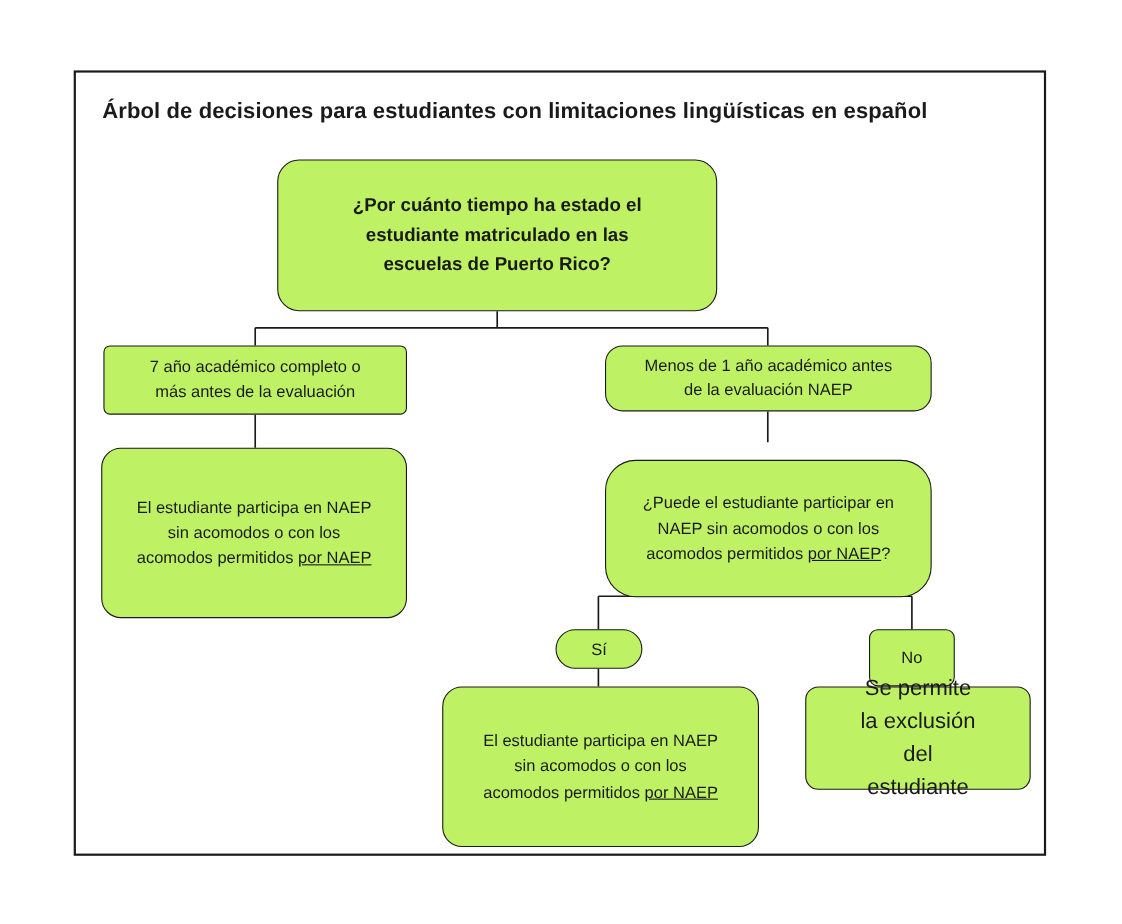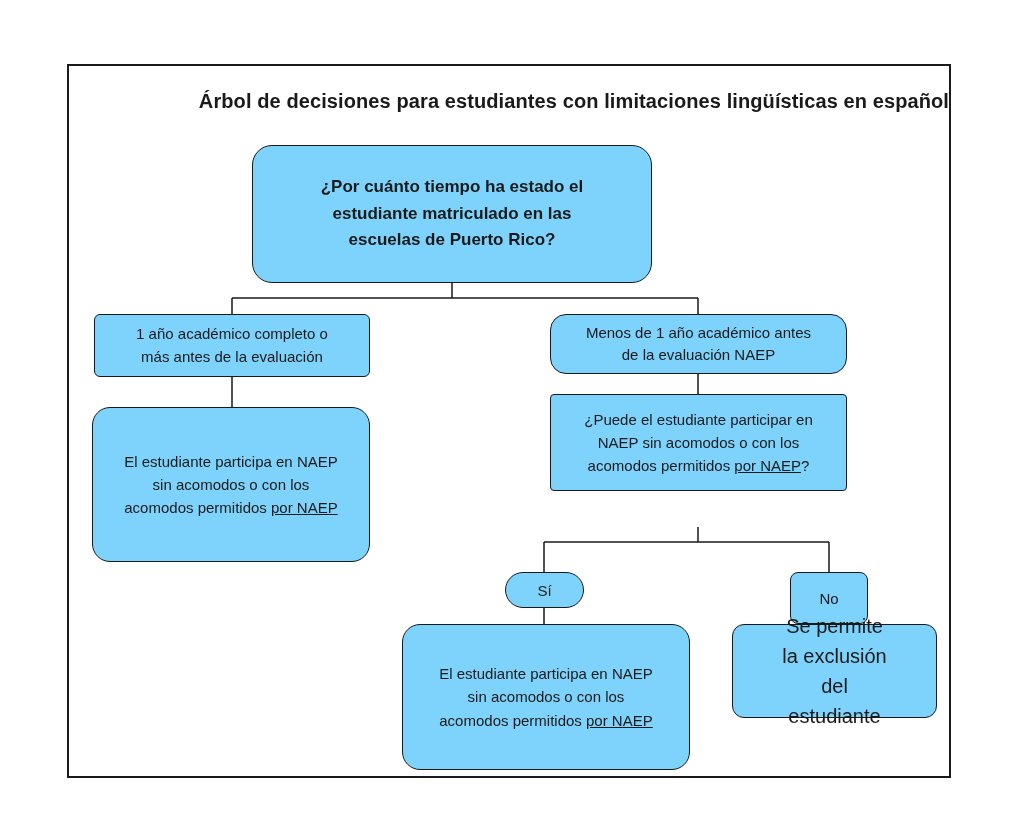--- a/index.html
+++ b/index.html
@@ -15,35 +15,36 @@
     position: absolute;
     left: 67px; top: 64px;
     width: 884px; height: 714px;
     border: 2px solid #1a1a1a;
     background: #ffffff;
   }
   .title {
     position: absolute;
     top: 24px; left: 0;
     width: 100%;
-    text-align: right;
+    text-align: left;
     font-size: 20px;
     font-weight: bold;
     letter-spacing: 0.1px;
+    padding-left: 24px;
   }
   .connectors {
     position: absolute;
     left: 0; top: 0;
     width: 884px; height: 714px;
     pointer-events: none;
   }
   .node {
     position: absolute;
     border: 1.5px solid #1a1a1a;
-    background: #7dd3fc;
+    background: #bef264;
     display: flex;
     align-items: center;
     justify-content: center;
     text-align: center;
   }
   .node p { width: 100%; }
   .u { text-decoration: underline; }
 
   .root {
     left: 183px; top: 79px;
@@ -72,23 +73,23 @@
   }
   .outcome-left {
     left: 23px; top: 341px;
     width: 278px; height: 155px;
     border-radius: 18px;
     font-size: 15px;
     line-height: 1.55;
     padding: 0 24px;
   }
   .question-right {
-    left: 481px; top: 328px;
-    width: 297px; height: 97px;
-    border-radius: 4px;
+    left: 481px; top: 352px;
+    width: 297px; height: 125px;
+    border-radius: 28px;
     font-size: 15px;
     line-height: 1.55;
     padding: 0 26px;
   }
   .answer-yes {
     left: 436px; top: 506px;
     width: 79px; height: 36px;
     border-radius: 18px;
     font-size: 15px;
   }
@@ -135,21 +136,21 @@
              M760,542 V558" stroke="#1a1a1a" stroke-width="1.5" fill="none"></path>
   </svg>
 
   <div class="title">Árbol de decisiones para estudiantes con limitaciones lingüísticas en español</div>
 
   <div class="node root">
     <p>¿Por cuánto tiempo ha estado el estudiante matriculado en las escuelas de Puerto Rico?</p>
   </div>
 
   <div class="node branch-left">
-    <p>1 año académico completo o más antes de la evaluación</p>
+    <p>7 año académico completo o más antes de la evaluación</p>
   </div>
 
   <div class="node branch-right">
     <p>Menos de 1 año académico antes de la evaluación NAEP</p>
   </div>
 
   <div class="node outcome-left">
     <p><span>El estudiante participa en NAEP sin acomodos o con los acomodos permitidos </span><span class="u">por NAEP</span></p>
   </div>
 

